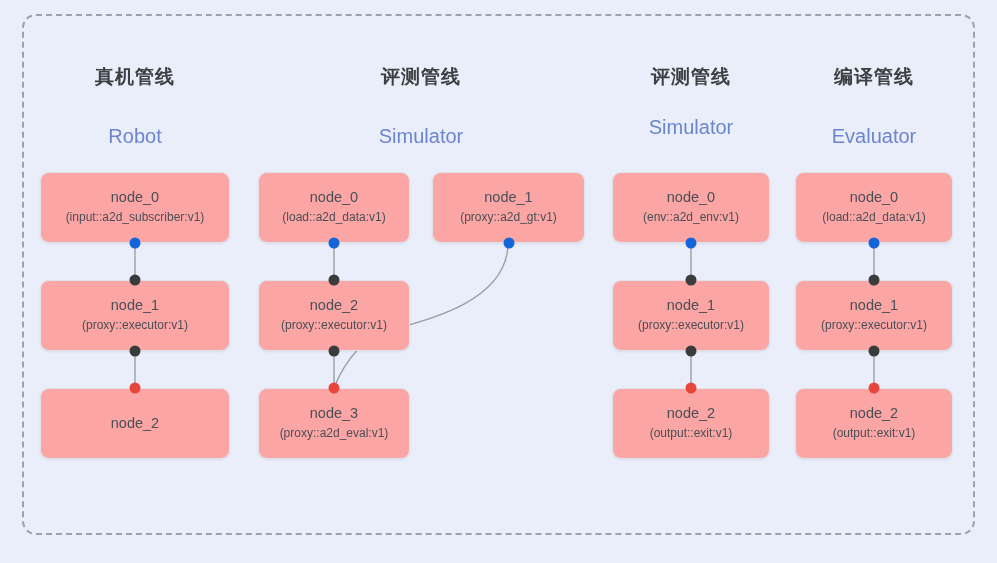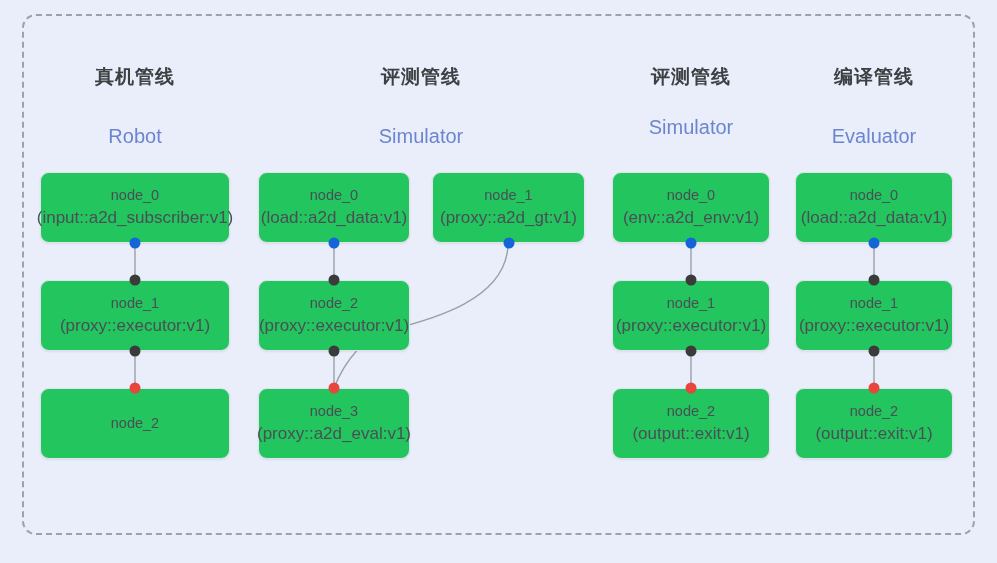--- a/index.html
+++ b/index.html
@@ -44,37 +44,37 @@
     position: absolute;
     text-align: right;
     font-size: 20px;
     color: #6b85cf;
     white-space: nowrap;
     transform: translateX(-50%);
   }
   .node {
     position: absolute;
     box-sizing: border-box;
-    background: #22c55e;
+    background: #fca5a5;
     border: 1px solid #dfe3ec;
     border-radius: 9px;
     box-shadow: 0 1px 2px rgba(60,64,67,0.10);
     display: flex;
     flex-direction: column;
     align-items: center;
     justify-content: center;
     gap: 5px;
   }
   .node-name {
     font-size: 14.5px;
     color: #4a4f55;
     line-height: 1.1;
   }
   .node-type {
-    font-size: 17px;
+    font-size: 12px;
     color: #4a4f55;
     line-height: 1.1;
     white-space: nowrap;
     text-align: center;
   }
   .port {
     position: absolute;
     width: 11px;
     height: 11px;
     border-radius: 50%;

